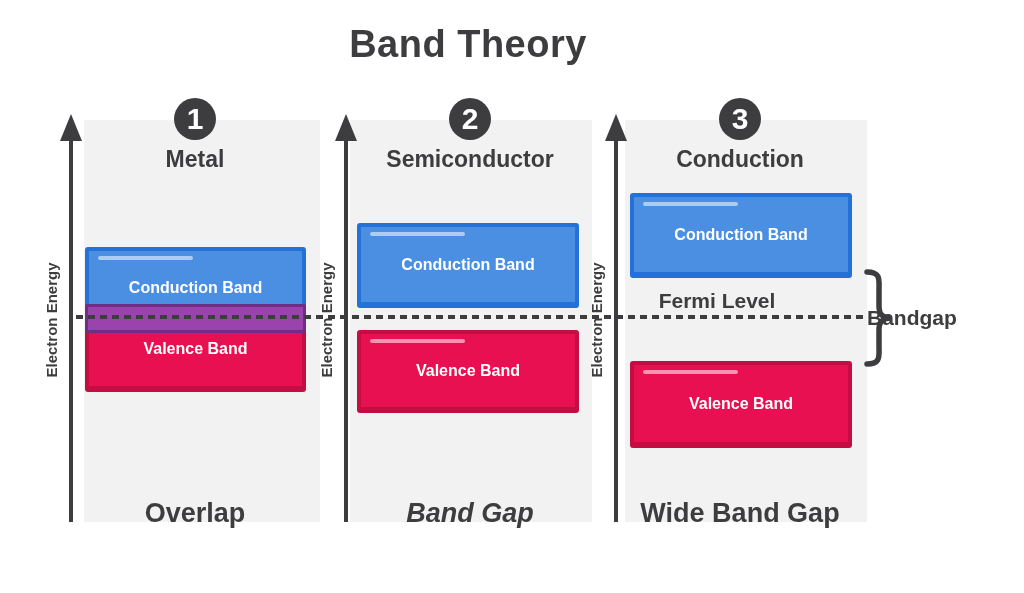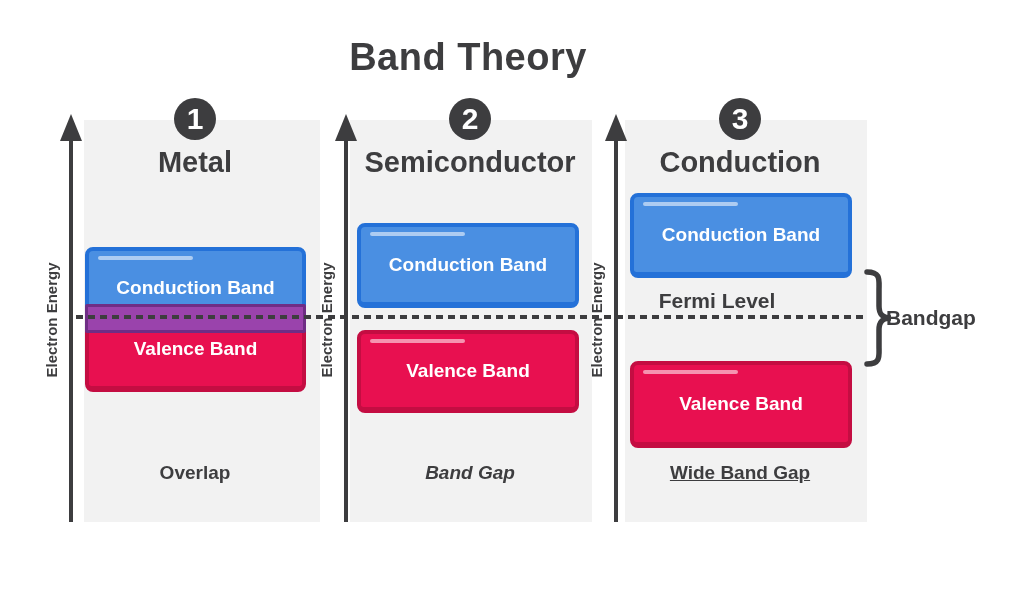--- a/index.html
+++ b/index.html
@@ -2,21 +2,21 @@
 <html style="--canvas: #ffffff; --ink: #3d3d3f; --panel-bg: #f2f2f2; --conduction-fill: #4a8fe2; --conduction-border: #2471d8; --valence-fill: #e81050; --valence-border: #c40d42; --overlap-fill: #9a43ac; --overlap-border: #6f2d85;"><head>
 <meta charset="utf-8">
 <style>
   html,body{margin:0;padding:0;background:#ffffff;}
   .stage{
     position:relative;width:1024px;height:593px;background:var(--canvas,#ffffff);
     font-family:"Liberation Sans","DejaVu Sans",sans-serif;font-weight:700;
     color:var(--ink,#3d3d3f);overflow:hidden;
   }
   .page-title{
-    position:absolute;left:0;top:36px;width:936px;margin:0;
+    position:absolute;left:0;top:23px;width:936px;margin:0;
     text-align:center;font-size:38px;letter-spacing:.5px;
   }
   .panel-bg{position:absolute;top:120px;height:402px;background:var(--panel-bg,#f2f2f2);z-index:0;}
   .pbg1{left:84px;width:236px;}
   .pbg2{left:350px;width:242px;}
   .pbg3{left:625px;width:242px;}
 
   .arrow-shaft{position:absolute;top:138px;height:384px;width:4px;background:var(--ink,#3d3d3f);z-index:4;}
   .as1{left:69px;} .as2{left:344px;} .as3{left:614px;}
   .arrow-head{
@@ -32,27 +32,27 @@
   }
   .al1{left:51px;} .al2{left:326px;} .al3{left:596px;}
 
   .badge{
     position:absolute;top:98px;width:42px;height:42px;border-radius:50%;
     background:var(--ink,#3d3d3f);color:#ffffff;display:flex;align-items:center;
     justify-content:center;font-size:30px;z-index:5;
   }
   .b1{left:174px;} .b2{left:449px;} .b3{left:719px;}
 
-  .panel-title{position:absolute;top:146px;transform:translateX(-50%);font-size:29px;white-space:nowrap;z-index:5;}
+  .panel-title{position:absolute;top:146px;transform:translateX(-50%);font-size:23px;white-space:nowrap;z-index:5;}
   .pt1{left:195px;} .pt2{left:470px;text-align:center;} .pt3{left:740px;}
 
   .band{
     position:absolute;box-sizing:border-box;border:4px solid;border-bottom-width:6px;
-    border-radius:8px;display:flex;align-items:center;justify-content:center;
-    color:#ffffff;font-size:19px;z-index:1;
+    border-radius:3px;display:flex;align-items:center;justify-content:center;
+    color:#ffffff;font-size:16px;z-index:1;
   }
   .band.conduction{background:var(--conduction-fill,#4a8fe2);border-color:var(--conduction-border,#2471d8);}
   .band.valence{background:var(--valence-fill,#e81050);border-color:var(--valence-border,#c40d42);}
   .shine{position:absolute;left:9px;top:5px;width:95px;height:4px;border-radius:2px;background:rgba(255,255,255,.55);}
   .band-label{white-space:nowrap;}
 
   .c1{left:85px;top:247px;width:221px;height:84px;}
   .v1{left:85px;top:308px;width:221px;height:84px;}
   .c2{left:357px;top:223px;width:222px;height:85px;}
   .v2{left:357px;top:330px;width:222px;height:83px;}
@@ -63,25 +63,25 @@
     position:absolute;left:85px;top:304px;width:221px;height:29px;box-sizing:border-box;
     background:var(--overlap-fill,#9a43ac);border:3px solid var(--overlap-border,#6f2d85);
     border-radius:2px;z-index:2;
   }
   .fermi-line{
     position:absolute;left:76px;top:315px;width:790px;height:4px;z-index:3;
     background:repeating-linear-gradient(90deg,var(--ink,#3d3d3f) 0 7px,transparent 7px 12px);
   }
   .fermi-label{position:absolute;left:717px;top:289px;transform:translateX(-50%);font-size:21px;white-space:nowrap;z-index:3;}
 
-  .gap-label{position:absolute;top:462px;transform:translateX(-50%);font-size:19px;white-space:nowrap;z-index:2;}
-  .gl1{left:195px;} .gl2{left:470px;font-style:italic;} .gl3{left:740px;text-decoration:underline;}
+  .gap-label{position:absolute;top:498px;transform:translateX(-50%);font-size:27px;white-space:nowrap;z-index:2;}
+  .gl1{left:195px;} .gl2{left:470px;font-style:italic;} .gl3{left:740px;}
 
   .brace{position:absolute;left:861px;top:268px;width:36px;height:100px;z-index:4;}
-  .bandgap-label{position:absolute;left:886px;top:306px;font-size:21px;white-space:nowrap;z-index:4;}
+  .bandgap-label{position:absolute;left:867px;top:306px;font-size:21px;white-space:nowrap;z-index:4;}
 </style>
 </head>
 <body>
 
 <div class="stage">
 
   <h1 class="page-title">Band Theory</h1>
 
   <section>
     <div class="panel-bg pbg1"></div>

